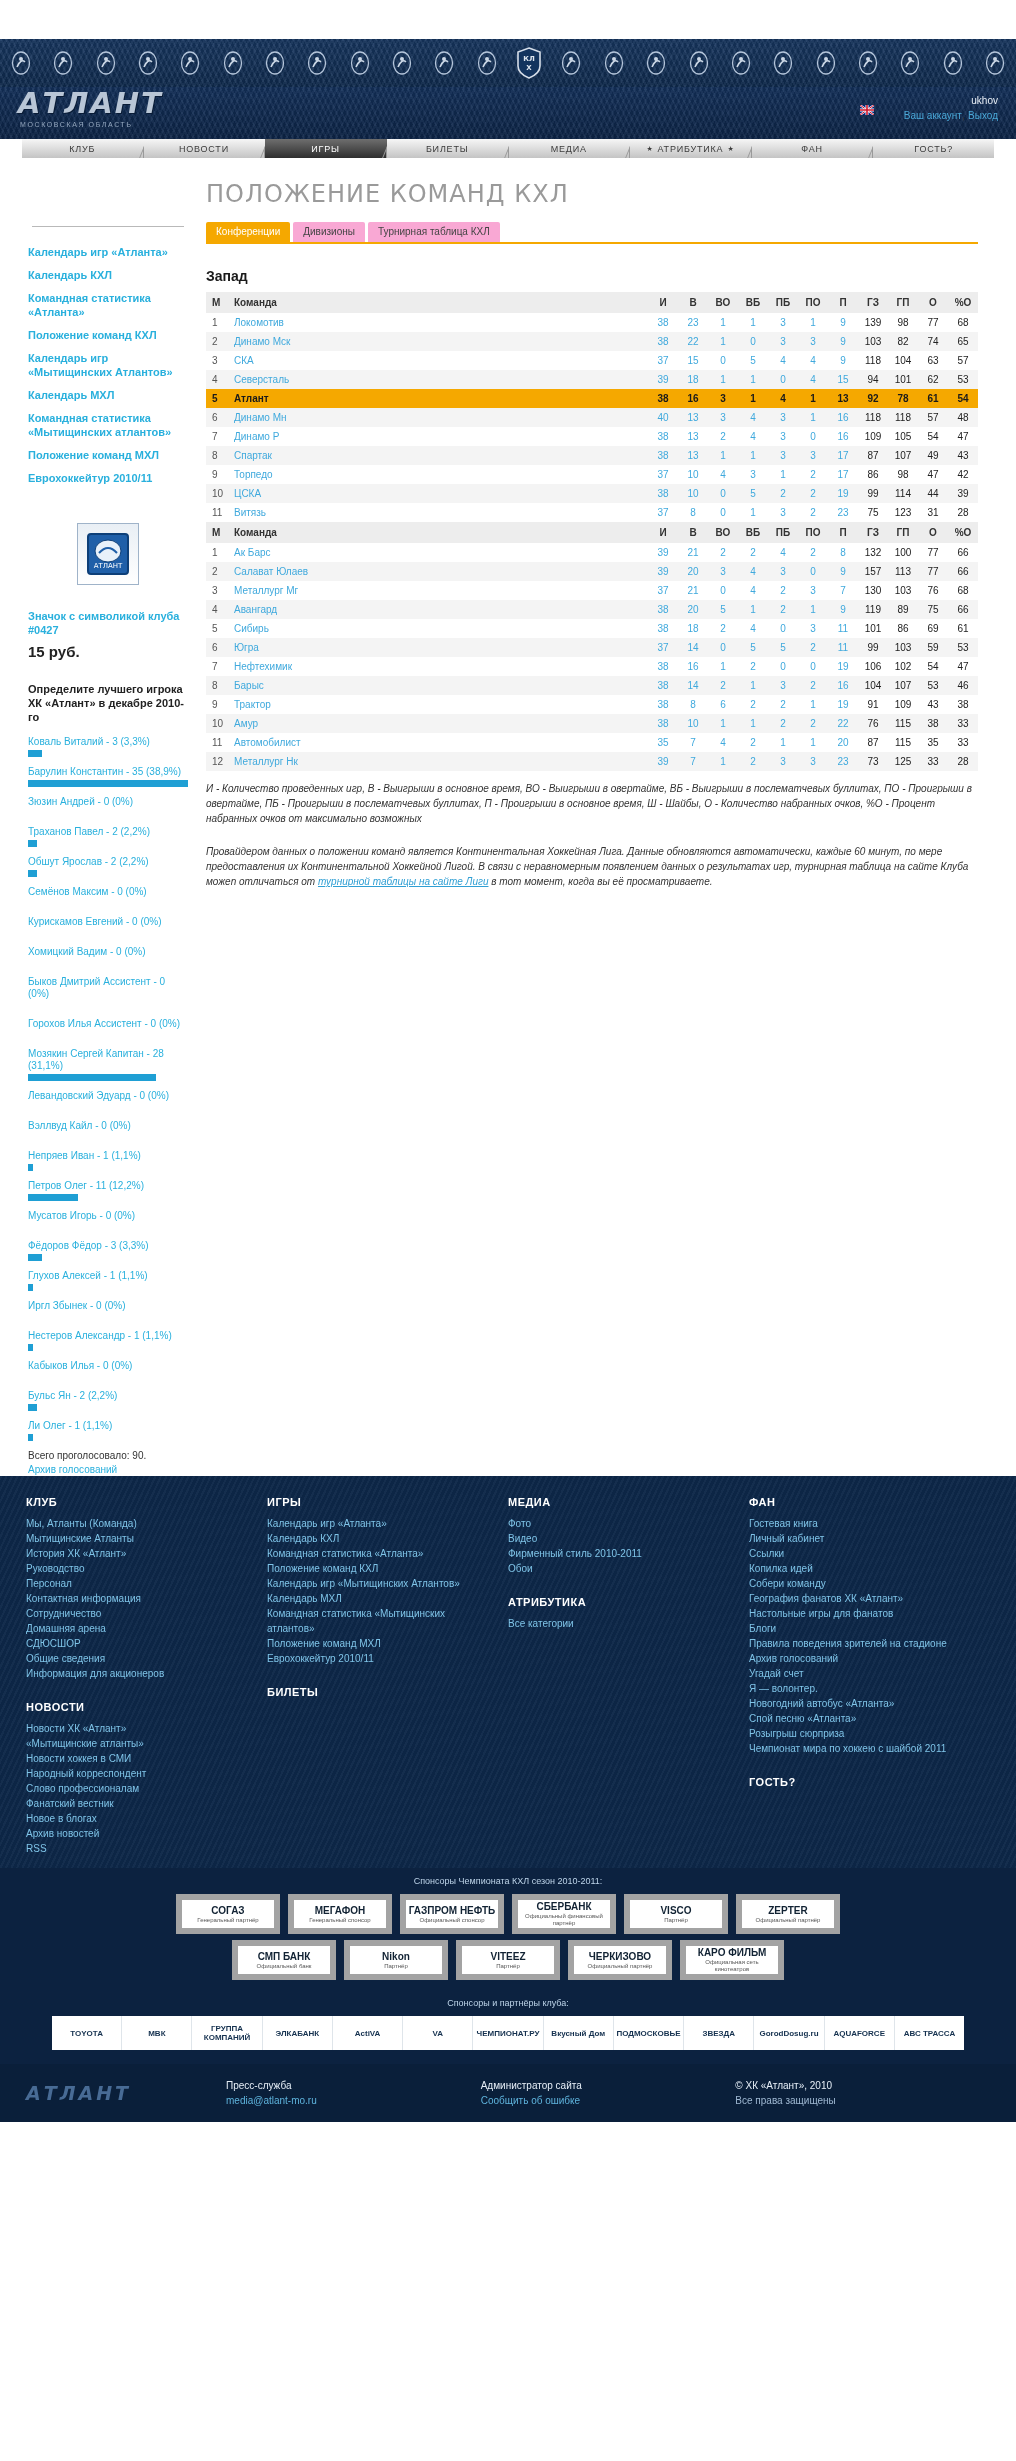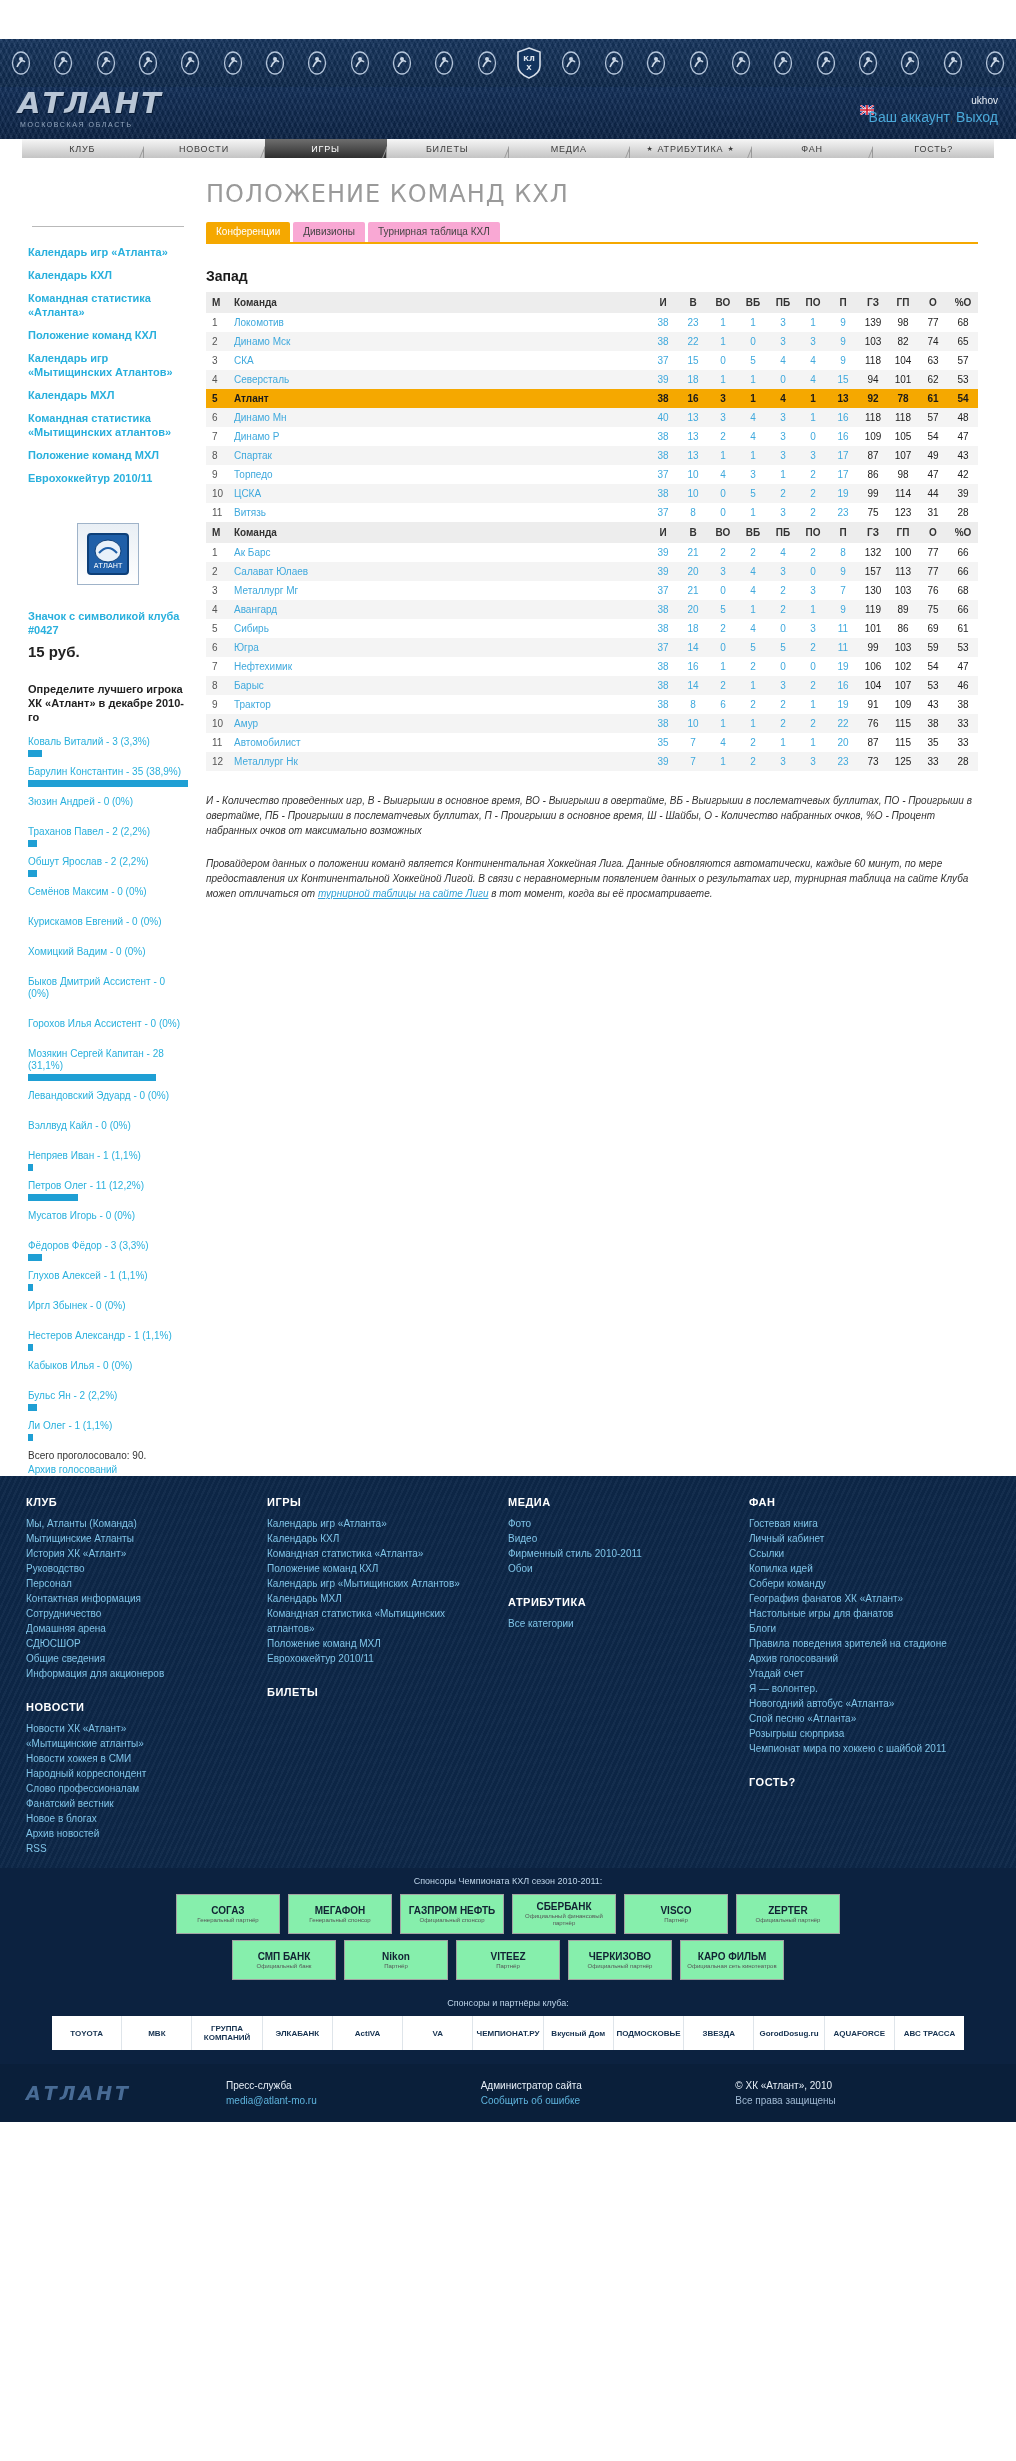--- a/index.html
+++ b/index.html
@@ -51,21 +51,21 @@
     text-shadow:1px 1px 0 #0a1c36;
     line-height:1;
   }
   #brand-sub {
     font-size:7px; letter-spacing:1.6px; color:#93a6bd;
     margin-top:3px; margin-left:2px;
   }
   #account-box { position:absolute; right:18px; top:8px; text-align:right; }
   #account-user { color:#e8eef6; font-size:10px; }
   #account-links { margin-top:3px; }
-  #account-links a { color:#4aa8d8; font-size:14px; text-decoration:none; }
+  #account-links a { color:#4aa8d8; font-size:10px; text-decoration:none; }
   #flag-icon { position:absolute; right:142px; top:18px; }
 
   
   #main-nav {
     height:19px; margin:0 22px;
     display:flex; align-items:stretch;
     background:linear-gradient(#f2f2f2,#c8c8c8);
     position:relative;
   }
   .nav-item {
@@ -174,21 +174,21 @@
   table.standings td.dark { color:#222; font-weight:normal; }
   table.standings tr.alt td { background:#f4f4f4; }
   table.standings tr.highlight td {
     background:#f5a800 !important; color:#1a1a1a !important; font-weight:bold;
   }
   table.standings tr.highlight td a { color:#1a1a1a; font-weight:bold; }
   .colw { width:30px; }
 
   #legend {
     font-size:10px; font-style:italic; color:#333;
-    line-height:15px; margin-top:22px;
+    line-height:15px; margin-top:10px;
   }
   #provider {
     font-size:10px; font-style:italic; color:#333;
     line-height:15px; margin-top:18px;
   }
   #provider a { color:#2f9fd4; }
 
   
   #footer {
     background:#0d2748;
@@ -220,21 +220,21 @@
     border:none; outline:none; flex:1; font-size:9px;
     color:#777; font-family:"Liberation Sans", sans-serif;
     background:transparent;
   }
   .spon-band { background:#0c2240; padding:8px 26px 10px 26px; }
   .spon-title {
     text-align:center; color:#bcd3e8; font-size:9px; margin-bottom:8px;
   }
   .spon-row { display:flex; justify-content:center; gap:8px; flex-wrap:nowrap; }
   .spon-card {
-    background:#86efac; border:1px solid #a3a3a3;
+    background:#ffffff; border:6px solid #a3a3a3;
     width:104px; height:40px;
     display:flex; flex-direction:column; align-items:center; justify-content:center;
     padding:2px;
   }
   .spon-logo { font-size:10px; font-weight:bold; color:#123; line-height:11px; text-align:center;}
   .spon-role { font-size:6px; color:#555; margin-top:1px; text-align:center; line-height:7px; }
   .spon-strip {
     background:#ffffff; display:flex; align-items:stretch;
     justify-content:flex-start; gap:0; padding:0; height:34px;
     margin:0 26px;

